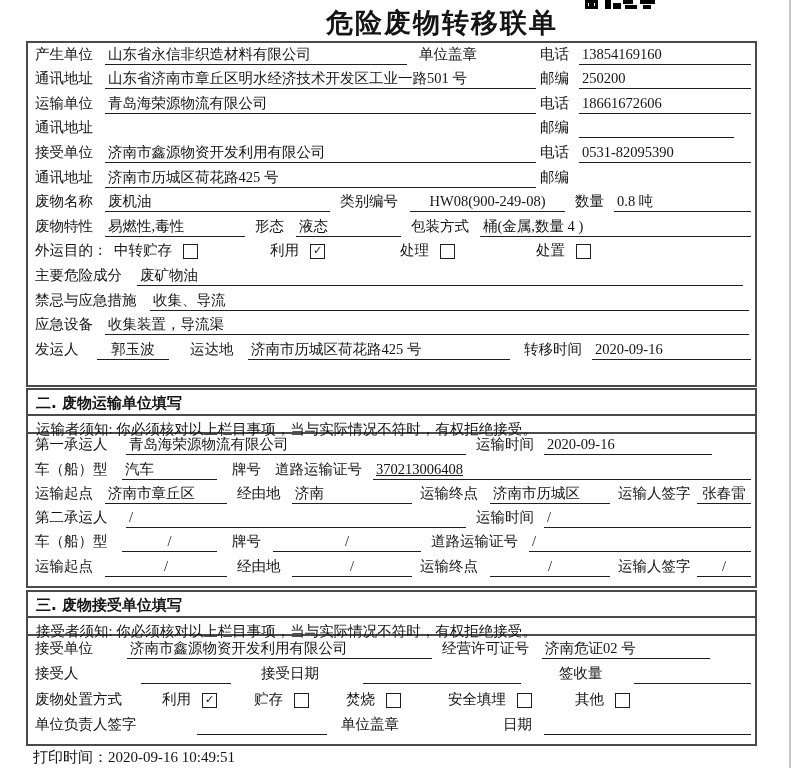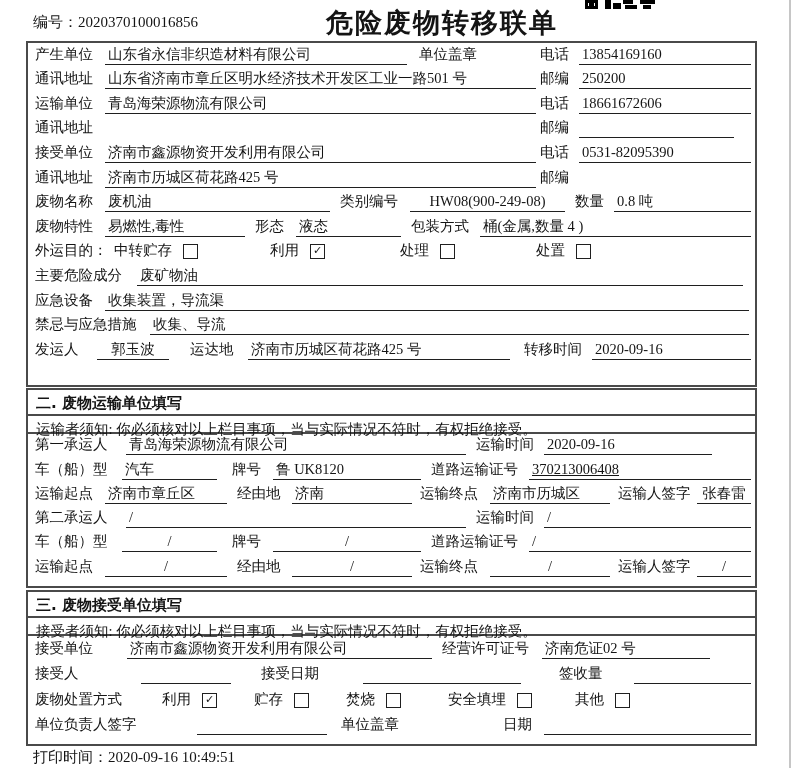--- a/index.html
+++ b/index.html
@@ -31,21 +31,20 @@
   .cb{flex:none;width:13px;height:13px;border:1.5px solid #1f1f1f;margin:0 0 2px 7px;font-size:11px;line-height:12px;
       text-align:center;font-family:"DejaVu Sans",sans-serif;box-sizing:content-box;}
   .print-line{position:absolute;left:33px;top:748px;font-size:15px;white-space:nowrap;}
 </style>
 </head>
 <body>
 
 <div class="page">
   <div class="scan-edge"></div>
 
-  <div class="doc-no"><span>编号：</span><span>2020370100016856</span></div>
   <div class="main-title">危险废物转移联单</div>
   <svg class="qr" viewBox="0 0 70 9" xmlns="http://www.w3.org/2000/svg">
     <rect x="0" y="0" width="13" height="3" fill="#000"></rect>
       <rect x="0" y="0" width="3" height="9" fill="#000"></rect>
     <rect x="10" y="0" width="3" height="9" fill="#000"></rect>
       <rect x="0" y="6" width="13" height="3" fill="#000"></rect>
     <rect x="4" y="3" width="5" height="3" fill="#000"></rect>
     <rect x="20" y="0" width="6" height="9" fill="#000"></rect>
       <rect x="28" y="3" width="8" height="6" fill="#000"></rect>
     <rect x="38" y="0" width="10" height="4" fill="#000"></rect>
@@ -138,27 +137,27 @@
       <span class="lbl lbl2" style="margin-left:81px;">处置</span>
       <span class="cb"></span>
     </div>
 
     <div class="row">
       <span class="lbl lbl6">主要危险成分</span>
       <span class="val fill" style="margin-left:10px;margin-right:8px;">废矿物油</span>
     </div>
 
     <div class="row">
+      <span class="lbl lbl7">禁忌与应急措施</span>
+      <span class="val fill" style="margin-left:8px;margin-right:2px;">收集、导流</span>
+    </div>
+
+    <div class="row">
       <span class="lbl lbl4">应急设备</span>
       <span class="val fill" style="margin-left:8px;margin-right:2px;">收集装置，导流渠</span>
-    </div>
-
-    <div class="row">
-      <span class="lbl lbl7">禁忌与应急措施</span>
-      <span class="val fill" style="margin-left:8px;margin-right:2px;">收集、导流</span>
     </div>
 
     <div class="row">
       <span class="lbl lbl3">发运人</span>
       <span class="val ctr" style="flex:0 0 72px;margin-left:14px;">郭玉波</span>
       <span class="lbl lbl3" style="margin-left:21px;">运达地</span>
       <span class="val" style="flex:0 0 262px;margin-left:10px;">济南市历城区荷花路425 号</span>
       <span class="lbl lbl4" style="margin-left:14px;">转移时间</span>
       <span class="val fill" style="margin-left:6px;">2020-09-16</span>
     </div>
@@ -172,21 +171,20 @@
       <span class="lbl lbl5">第一承运人</span>
       <span class="val" style="flex:0 0 340px;margin-left:14px;">青岛海荣源物流有限公司</span>
       <span class="lbl lbl4" style="margin-left:10px;">运输时间</span>
       <span class="val" style="flex:0 0 168px;margin-left:6px;">2020-09-16</span>
     </div>
 
     <div class="row">
       <span class="lbl lbl5">车（船）型</span>
       <span class="val" style="flex:0 0 95px;margin-left:10px;">汽车</span>
       <span class="lbl lbl2" style="margin-left:15px;">牌号</span>
-      <span class="val" style="flex:0 0 148px;margin-left:8px;">鲁 UK8120</span>
       <span class="lbl lbl6" style="margin-left:10px;">道路运输证号</span>
       <span class="val fill" style="margin-left:6px;text-decoration:underline;">370213006408</span>
     </div>
 
     <div class="row">
       <span class="lbl lbl4">运输起点</span>
       <span class="val" style="flex:0 0 122px;margin-left:8px;">济南市章丘区</span>
       <span class="lbl lbl3" style="margin-left:10px;">经由地</span>
       <span class="val" style="flex:0 0 120px;margin-left:7px;">济南</span>
       <span class="lbl lbl4" style="margin-left:8px;">运输终点</span>

